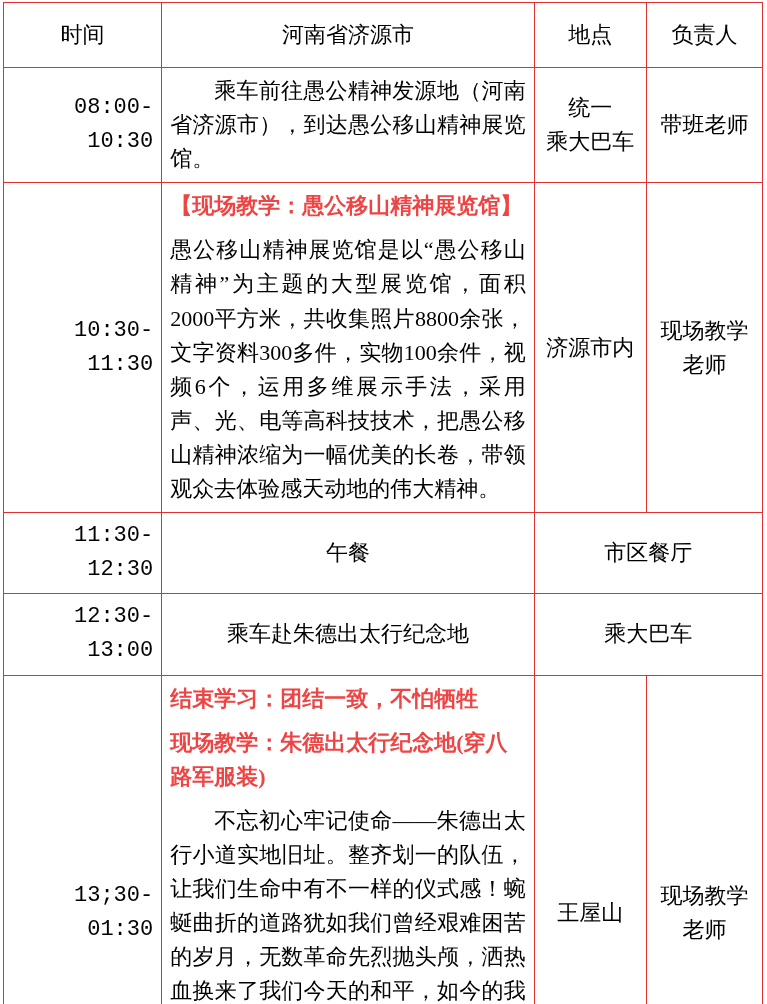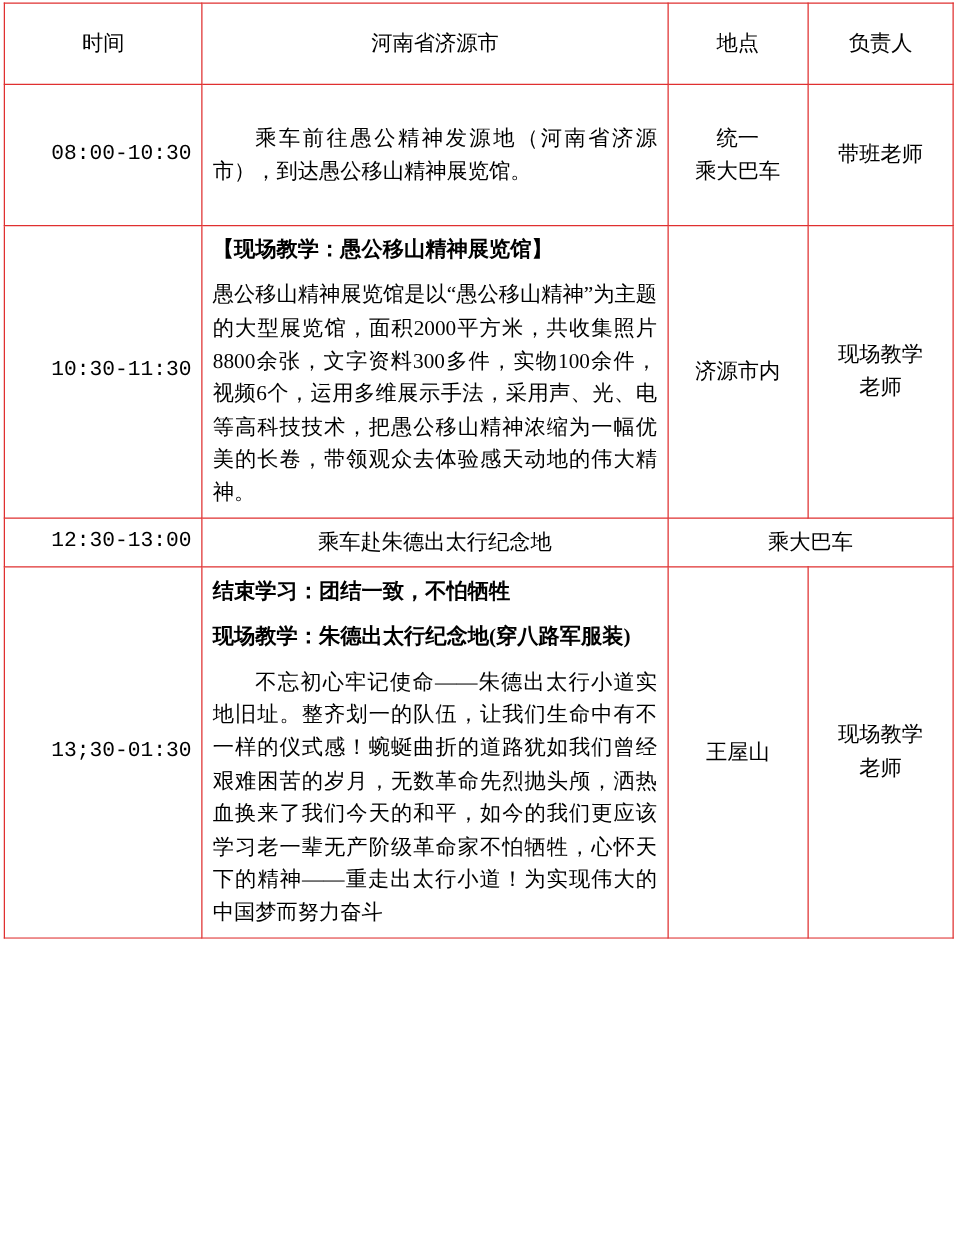--- a/index.html
+++ b/index.html
@@ -19,21 +19,21 @@
   }
   table.schedule {
     border-collapse: collapse;
     width: 760px;
     table-layout: fixed;
   }
   table.schedule td, table.schedule th {
     border: 1px solid #e03030;
     vertical-align: middle;
     padding: 6px 8px;
-    font-size: 17px;
+    font-size: 22px;
     line-height: 1.55;
   }
   col.c-time  { width: 158px; }
   col.c-cont  { width: 372px; }
   col.c-place { width: 112px; }
   col.c-owner { width: 116px; }
 
   thead td {
     text-align: center;
     height: 52px;
@@ -48,21 +48,21 @@
   .center {
     text-align: center;
   }
   .content-cell {
     text-align: left;
   }
   .indent {
     text-indent: 2em;
   }
   .red-bold {
-    color: #000000;
+    color: #ef4444;
     font-weight: bold;
   }
   .para {
     margin: 0;
   }
   .para + .para {
     margin-top: 10px;
   }
   .tall-row td { height: 100px; }
   .row-heading-line {
@@ -116,20 +116,25 @@
         </td>
         <td class="center">
           <div>济源市内</div>
         </td>
         <td class="center">
           <div>现场教学</div>
           <div>老师</div>
         </td>
       </tr>
 
+      <tr>
+        <td class="time-cell">11:30-12:30</td>
+        <td class="center">午餐</td>
+        <td class="center" colspan="2">市区餐厅</td>
+      </tr>
 
       <tr>
         <td class="time-cell">12:30-13:00</td>
         <td class="center">乘车赴朱德出太行纪念地</td>
         <td class="center" colspan="2">乘大巴车</td>
       </tr>
 
       <tr>
         <td class="time-cell">13;30-01:30</td>
         <td class="content-cell">

